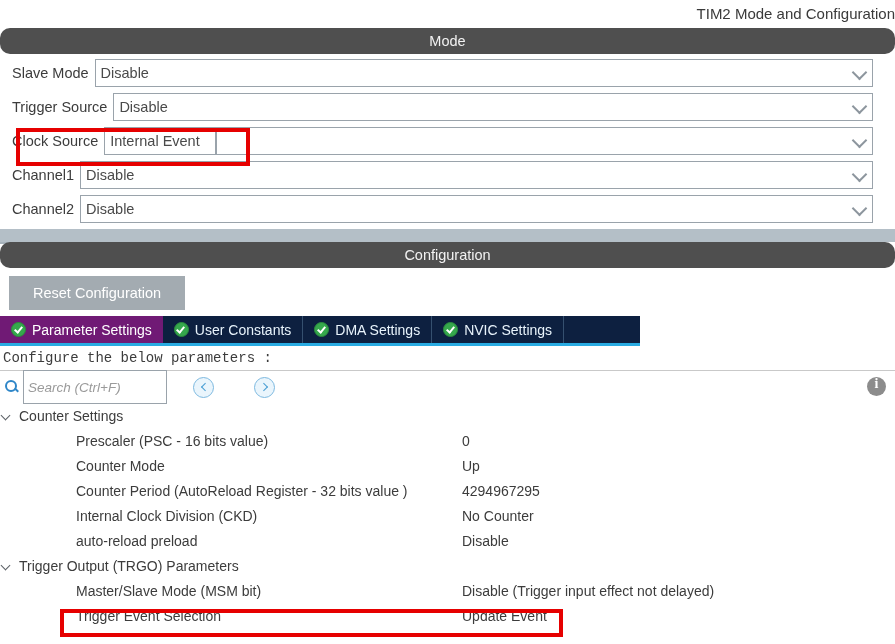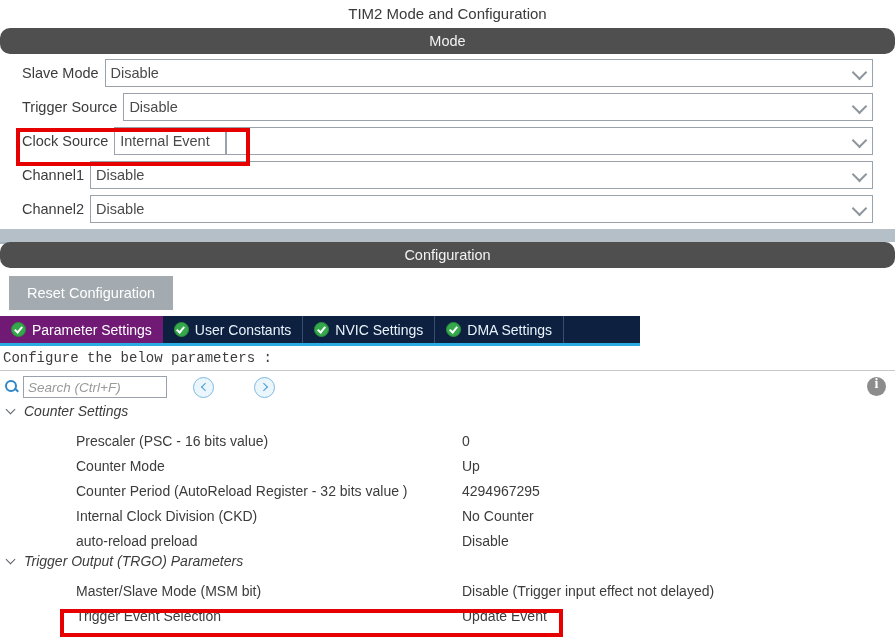--- a/index.html
+++ b/index.html
@@ -7,40 +7,40 @@
     width: 895px; height: 644px;
     background: #ffffff;
     font-family: "Liberation Sans", sans-serif;
     overflow: hidden;
   }
   #app { position: relative; width: 895px; height: 644px; background:#fff; }
 
   
   .page-title {
     height: 28px; line-height: 28px;
-    text-align: center;
+    text-align: right;
     font-size: 15px; color: #3a3a3a;
   }
 
   
   .section-bar {
     height: 26px; line-height: 26px;
     background: #4f4f4f;
     color: #f2f2f2;
     text-align: center;
     font-size: 14.5px;
     border-radius: 10px;
   }
 
   
   .mode-panel { padding: 5px 0 0 0; background:#fff; }
   .mode-row {
     display: flex; align-items: center;
     height: 28px; margin: 0 0 6px 0;
-    padding-left: 22px; padding-right: 22px;
+    padding-left: 12px; padding-right: 22px;
   }
   .mode-label {
     font-size: 14.5px; color: #3c3c3c;
     white-space: nowrap; padding-right: 6px;
   }
   .combo {
     position: relative;
     flex: 1 1 auto;
     height: 26px;
     border: 1px solid #9aa3ab;
@@ -80,21 +80,21 @@
 
   
   .config-body { background: #fff; }
   .reset-row { padding: 8px 0 6px 9px; }
   .reset-btn {
     display: inline-block;
     background: #a3abb1;
     color: #ffffff;
     font-size: 14.5px;
     border: none;
-    padding: 9px 18px;
+    padding: 9px 24px;
     cursor: pointer;
   }
 
   
   .tabbar {
     display: flex; align-items: stretch;
     height: 27px;
     background: #0d2040;
     border-bottom: 3px solid #29abe2;
     width: 640px;
@@ -154,21 +154,21 @@
     transform: rotate(45deg);
   }
   .search-box {
     width: 144px; height: 22px;
     border: 1px solid #9aa3ab;
     background: #fff;
     font-family: "Liberation Sans", sans-serif;
     font-size: 13.5px;
     font-style: italic;
     color: #4c1d95;
-    padding: 4px 4px;
+    padding: 16px 4px;
     box-sizing: border-box;
   }
   .search-box::placeholder { color:#9a9a9a; font-style: italic; }
   .navbtn {
     width: 19px; height: 19px; border-radius: 50%;
     border: 1.5px solid #7db9e0;
     background: #eaf5fc;
     position: relative; cursor: pointer;
     flex: 0 0 auto;
   }
@@ -192,22 +192,22 @@
     position: absolute; left: 0; right: 0; top: -1px;
     text-align: center;
     color: #ffffff; font-size: 14px;
     font-family: "Liberation Serif", serif;
     font-weight: bold;
   }
 
   
   .tree { font-size: 14px; color: #3c3c3c; }
   .grp-row {
-    display: flex; align-items: flex-start;
-    height: 25px; padding-left: 5px; font-style: italic;
+    display: flex; align-items: center;
+    height: 25px; 
   }
   .tw {
     width: 13px; height: 13px; position: relative;
     margin-right: 6px; flex: 0 0 auto;
   }
   .tw::after {
     content:""; position:absolute; left: 2px; top: 3px;
     width: 6px; height: 6px;
     border-right: 1.6px solid #5c6166;
     border-bottom: 1.6px solid #5c6166;
@@ -302,25 +302,25 @@
       <div class="tab active">
         <span class="check"></span>
         <span>Parameter Settings</span>
       </div>
       <div class="tab">
         <span class="check"></span>
         <span>User Constants</span>
       </div>
       <div class="tab">
         <span class="check"></span>
-        <span>NVIC Settings</span>
+        <span>DMA Settings</span>
       </div>
       <div class="tab">
         <span class="check"></span>
-        <span>DMA Settings</span>
+        <span>NVIC Settings</span>
       </div>
     </div>
 
     <div class="note-row">Configure the below parameters :</div>
 
     <div class="search-row">
       <span class="mag"></span>
       <input class="search-box" type="text" placeholder="Search (Ctrl+F)" style="">
       <span class="navbtn prev"></span>
       <span class="navbtn next"></span>

